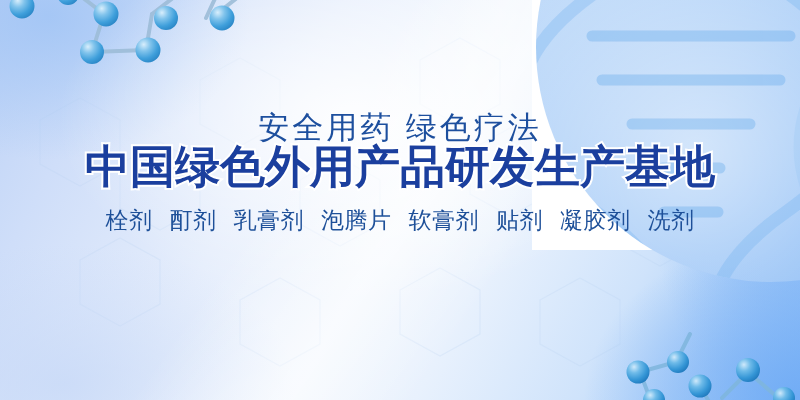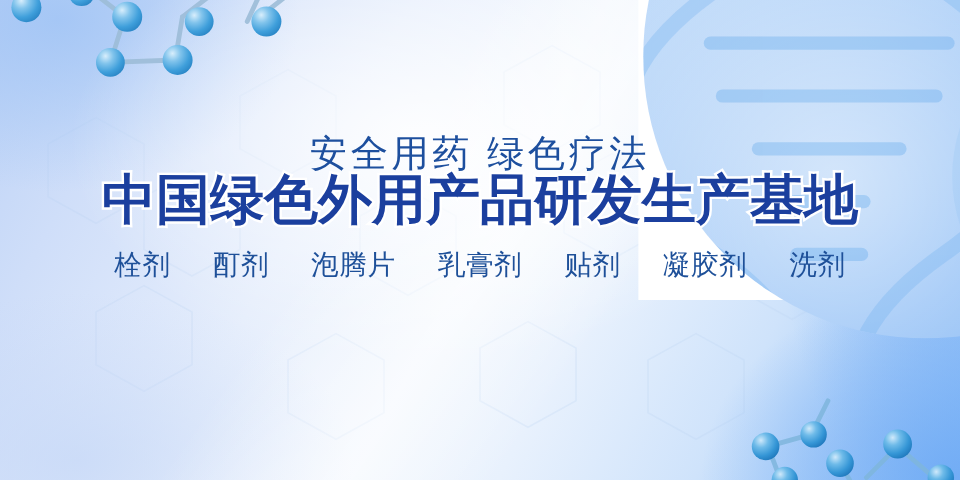--- a/index.html
+++ b/index.html
@@ -91,21 +91,21 @@
     color:#1b3f9e;
     white-space:nowrap;
     -webkit-text-stroke:4px #ffffff;
     paint-order:stroke fill;
     text-shadow:0 1px 0 rgba(255,255,255,.6);
   }
 
   .product-list{
     margin-top:18px;
     display:flex;align-items:center;
-    gap:35px;
+    gap:17px;
     font-size:23px;line-height:1;
     font-weight:500;
     color:#1e5099;
     white-space:nowrap;
   }
   .product-item{letter-spacing:.5px;}
 </style>
 </head>
 <body>
 
@@ -227,21 +227,22 @@
 
   <div class="content">
 
     <div class="subtitle">安全用药  绿色疗法</div>
 
     <div class="headline">中国绿色外用产品研发生产基地</div>
 
     <div class="product-list">
         <span class="product-item">栓剂</span>
         <span class="product-item">酊剂</span>
+        <span class="product-item">乳膏剂</span>
         <span class="product-item">泡腾片</span>
-        <span class="product-item">乳膏剂</span>
+        <span class="product-item">软膏剂</span>
         <span class="product-item">贴剂</span>
         <span class="product-item">凝胶剂</span>
         <span class="product-item">洗剂</span>
       </div>
 
   </div>
 </div>
 
 </body></html>

